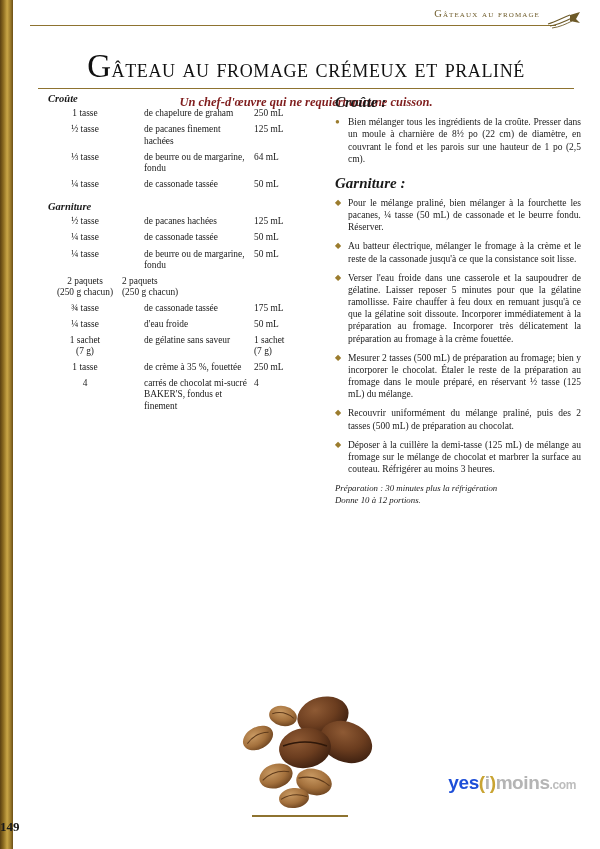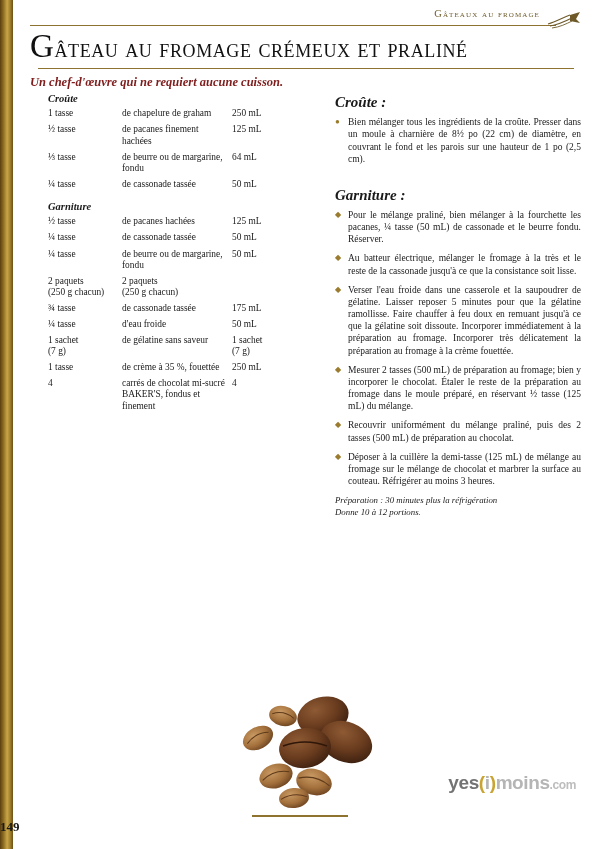--- a/index.html
+++ b/index.html
@@ -48,22 +48,23 @@
   }
   .header-icon {
     position: absolute;
     right: 0px; top: 2px;
     width: 36px; height: 20px;
   }
 
   
   .title-wrap {
     position: absolute;
-    left: 30px; top: 28px;
+    left: 30px; top: 48px;
     width: 552px;
+    text-align: center;
   }
   .recipe-title {
     font-family: "Liberation Serif", serif;
     font-size: 25px;
     font-variant: small-caps;
     letter-spacing: 0.6px;
     color: #111;
     white-space: nowrap;
   }
   .recipe-title .dropcap { font-size: 33px; }
@@ -100,40 +101,40 @@
     font-style: italic;
     font-weight: bold;
     font-size: 10.5px;
     margin-bottom: 3px;
   }
   .sec-head.spaced { margin-top: 11px; }
   .ing-row {
     display: flex;
     margin-bottom: 5px;
   }
-  .ing-qty { width: 74px; flex: none; }
-  .ing-name { width: 110px; flex: none; padding-right: 4px; }
+  .ing-qty { width: 74px; flex: none; text-align: center; }
+  .ing-name { width: 110px; flex: none; padding-right: 4px; margin-left: 22px; }
   .ing-met { width: 78px; flex: none; }
   .ing-row .sub { display: block; }
 
   
   .dir-col {
     position: absolute;
     left: 305px; top: 0;
     width: 246px;
     font-size: 9.5px;
     line-height: 1.28;
   }
   .dir-head {
     font-style: italic;
     font-weight: bold;
     font-size: 15px;
     margin-bottom: 4px;
   }
-  .dir-head.spaced { margin-top: 21px; }
+  .dir-head.spaced { margin-top: 9px; }
   .step {
     display: flex;
     margin-bottom: 7px;
   }
   .bullet {
     flex: none;
     width: 13px;
     color: #9b7c2e;
     font-size: 8px;
     line-height: 1.5;
@@ -157,21 +158,21 @@
   .logo {
     position: absolute;
     right: 24px; top: 772px;
     font-family: "Liberation Sans", sans-serif;
     font-size: 19px;
     font-weight: bold;
     letter-spacing: -0.4px;
     color: #b3b3b3;
     white-space: nowrap;
   }
-  .logo .yes { color: #737373; }
+  .logo .yes { color: #1d4ed8; }
   .logo .dotcom { font-size: 12px; color: #bdbdbd; font-weight: bold; }
   .logo .cakeword { color: #b5b5b5; }
   .logo .paren { color: #c9a432; }
 
   
   .pagenum-wrap {
     position: absolute;
     left: 0; bottom: 14px;
     width: 600px;
   }
@@ -308,21 +309,21 @@
     </div>
 
     <div class="dir-head spaced">Garniture :</div>
 
     <div class="step">
       <div class="bullet">◆</div>
       <div class="step-text">Pour le mélange praliné, bien mélanger à la fourchette les pacanes, ¼ tasse (50 mL) de cassonade et le beurre fondu. Réserver.</div>
     </div>
     <div class="step">
       <div class="bullet">◆</div>
-      <div class="step-text">Au batteur électrique, mélanger le fromage à la très et le reste de la cassonade jusqu'à ce que la consistance soit lisse.</div>
+      <div class="step-text">Au batteur électrique, mélanger le fromage à la crème et le reste de la cassonade jusqu'à ce que la consistance soit lisse.</div>
     </div>
     <div class="step">
       <div class="bullet">◆</div>
       <div class="step-text">Verser l'eau froide dans une casserole et la saupoudrer de gélatine. Laisser reposer 5 minutes pour que la gélatine ramollisse. Faire chauffer à feu doux en remuant jusqu'à ce que la gélatine soit dissoute. Incorporer immédiatement à la préparation au fromage. Incorporer très délicatement la préparation au fromage à la crème fouettée.</div>
     </div>
     <div class="step">
       <div class="bullet">◆</div>
       <div class="step-text">Mesurer 2 tasses (500 mL) de préparation au fromage; bien y incorporer le chocolat. Étaler le reste de la préparation au fromage dans le moule préparé, en réservant ½ tasse (125 mL) du mélange.</div>
     </div>
     <div class="step">

